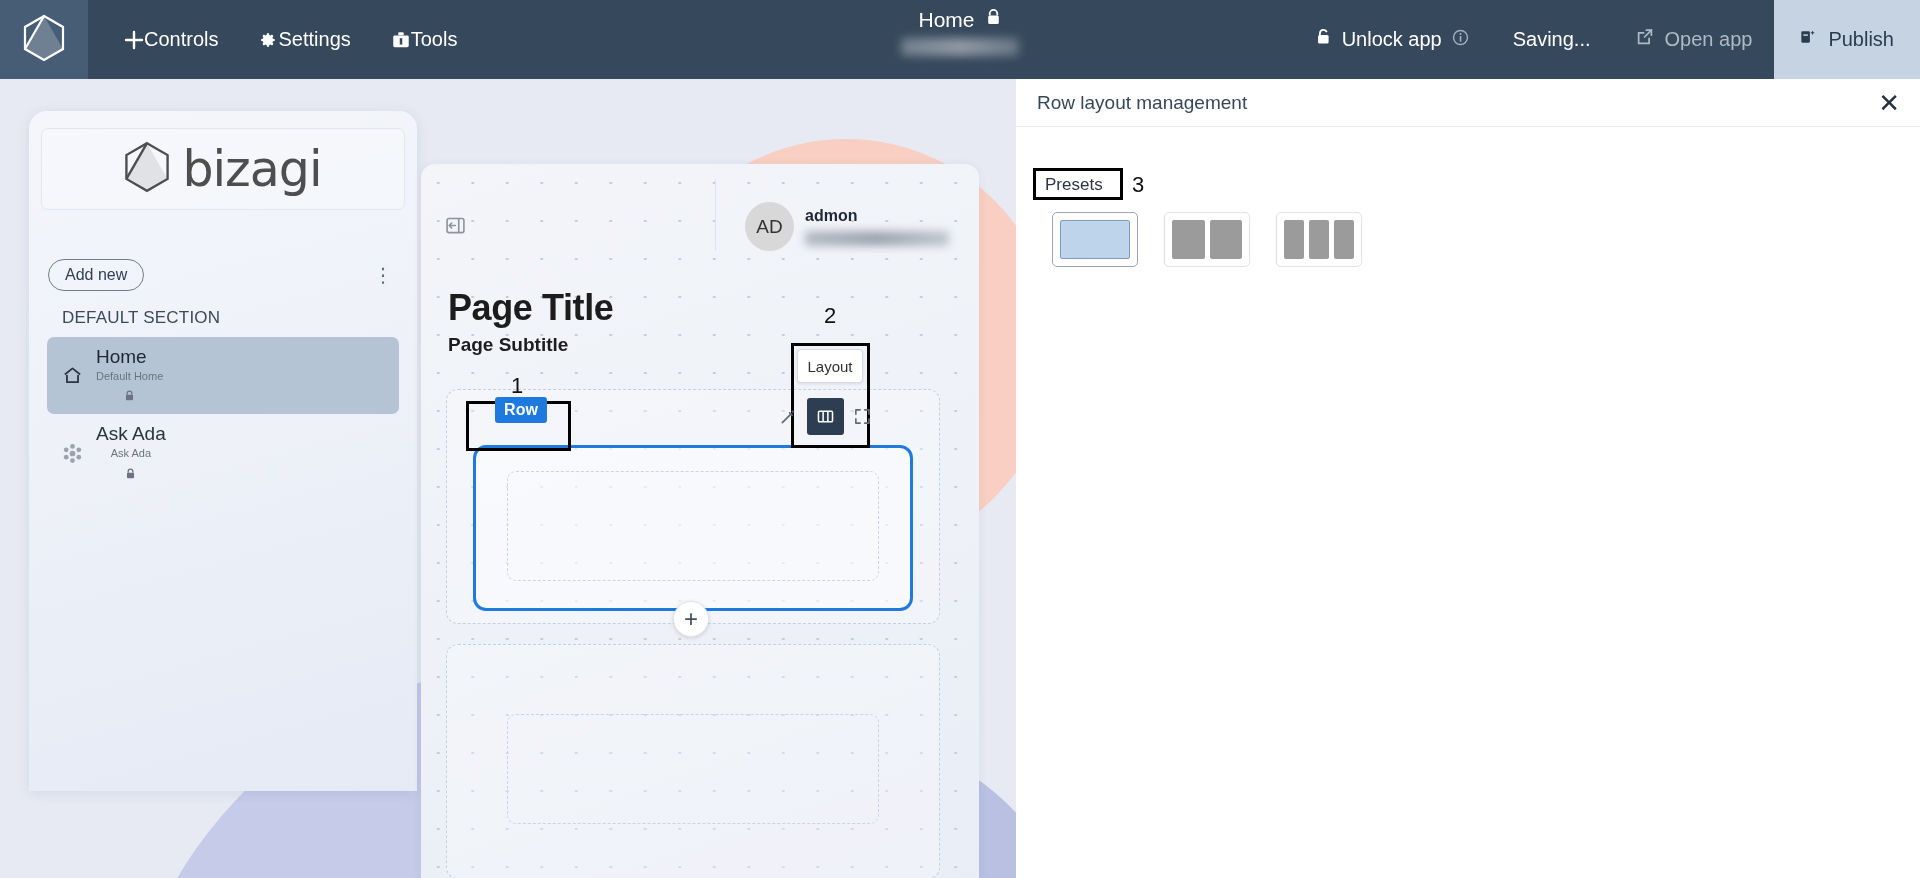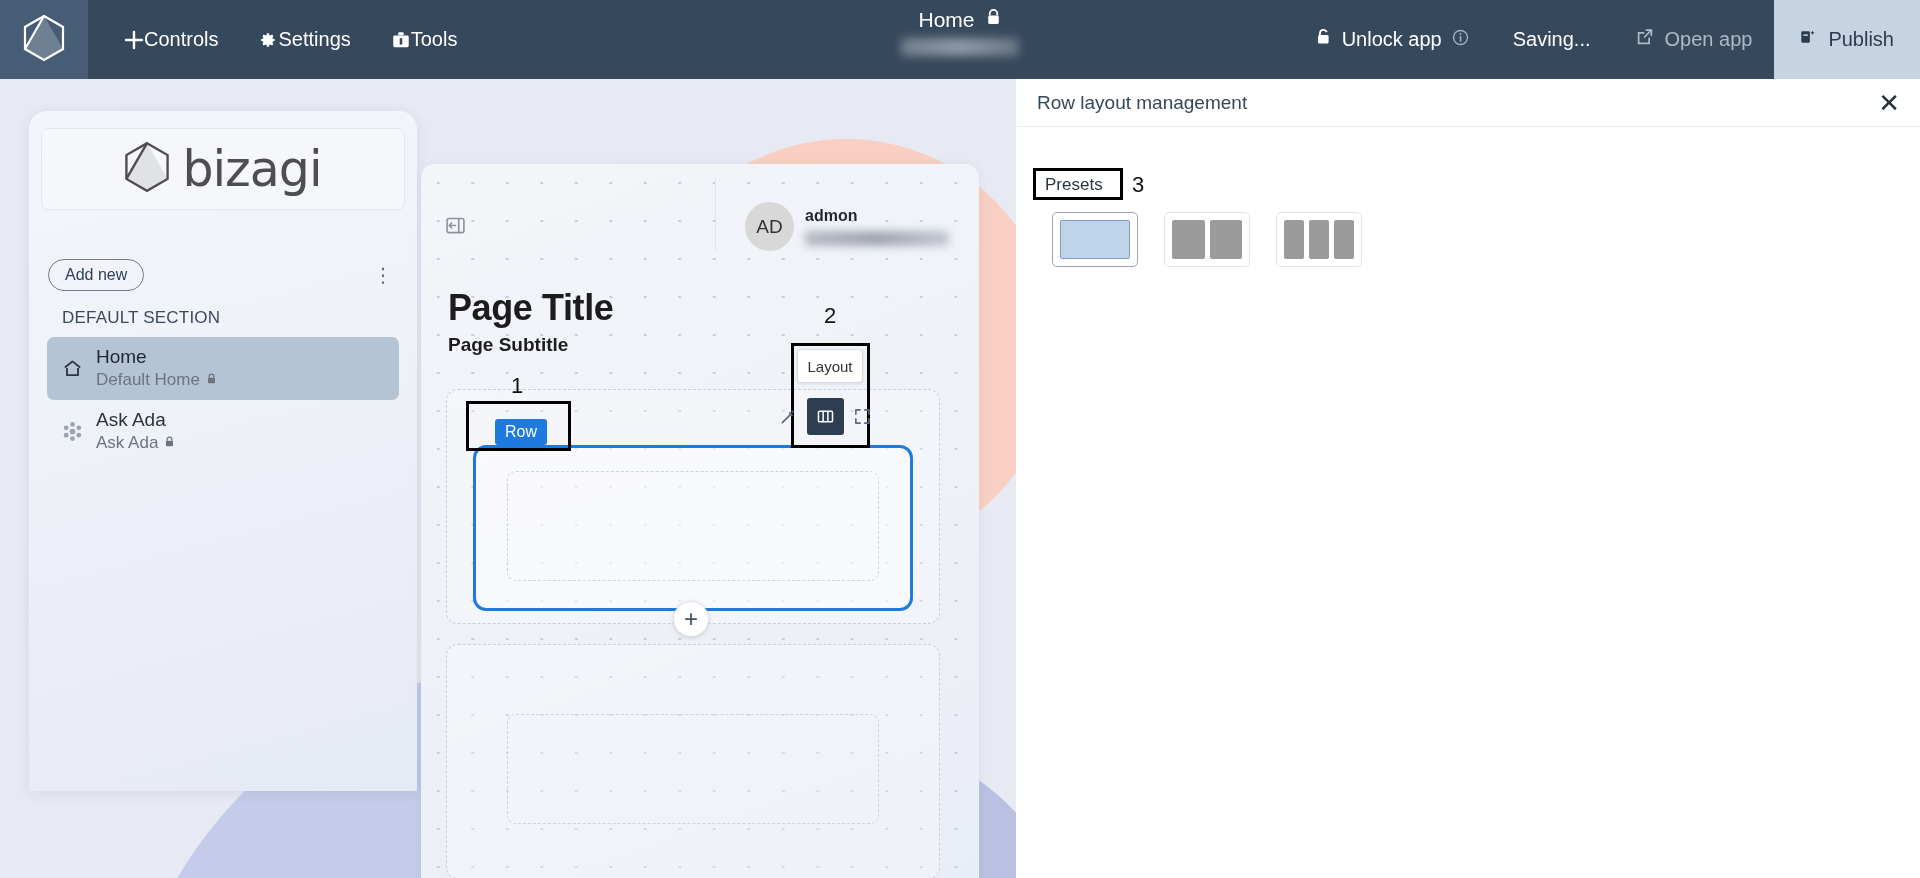--- a/index.html
+++ b/index.html
@@ -103,22 +103,22 @@
   }
   .nav-list { margin-top: 9px; padding: 0 18px; }
   .nav-row {
     display: flex; align-items: center; gap: 13px; padding: 9px 14px;
     border-radius: 7px; cursor: pointer;
   }
   .nav-row.active { background: #b5c4d4; }
   .nav-row .n-ico { width: 22px; display: flex; justify-content: center; color: #2c3542; }
   .nav-row .n-title { font-size: 19px; color: #1f2733; line-height: 1.15; }
   .nav-row .n-sub {
-    font-size: 17px; color: #6b7480; display: flex; align-items: center; gap: 6px;
-    line-height: 1.3; margin-top: 1px;
+    font-size: 11px; color: #6b7480; display: flex; align-items: center; gap: 6px;
+    line-height: 1.3; margin-top: 1px; flex-direction: column;
   }
   .nav-row.dim .n-ico { color: #9aa3ae; }
   .nav-row.dim .n-title { color: #2c333c; }
 
   
   .canvas {
     position: absolute; left: 421px; top: 85px; width: 558px; height: 715px;
     background:
       radial-gradient(circle, #c9cdd8 1.1px, rgba(0,0,0,0) 1.2px) 0 0 / 34.5px 38px,
       linear-gradient(160deg,#f3f5f9 0%,#eef1f7 55%,#e9edf6 100%);
@@ -179,24 +179,24 @@
     font-size: 24px; color: #45505f; cursor: pointer; line-height: 1;
   }
 
   
   .ann-box { position: absolute; border: 3px solid #000; z-index: 25; }
   .ann-num {
     position: absolute; font-size: 22px; color: #111; z-index: 26;
     font-family: "Liberation Sans", sans-serif;
   }
   .row-badge {
-    position: absolute; left: 495px; top: 340px; width: 52px; height: 26px;
+    position: absolute; left: 495px; top: 318px; width: 52px; height: 26px;
     background: #1f7ae0; color: #fff; font-size: 16px;
     display: flex; align-items: center; justify-content: center;
-    border-radius: 3px; z-index: 26; cursor: pointer;
+    border-radius: 3px; z-index: 26; cursor: pointer; font-weight: bold;
   }
 
   
   .layout-tip {
     position: absolute; left: 797px; top: 270px; width: 66px; height: 34px;
     background: #fff; border: 1px solid #d5dae3; border-radius: 4px;
     display: flex; align-items: center; justify-content: center;
     font-size: 15px; color: #333; z-index: 27;
     box-shadow: 0 1px 3px rgba(0,0,0,.10);
   }

